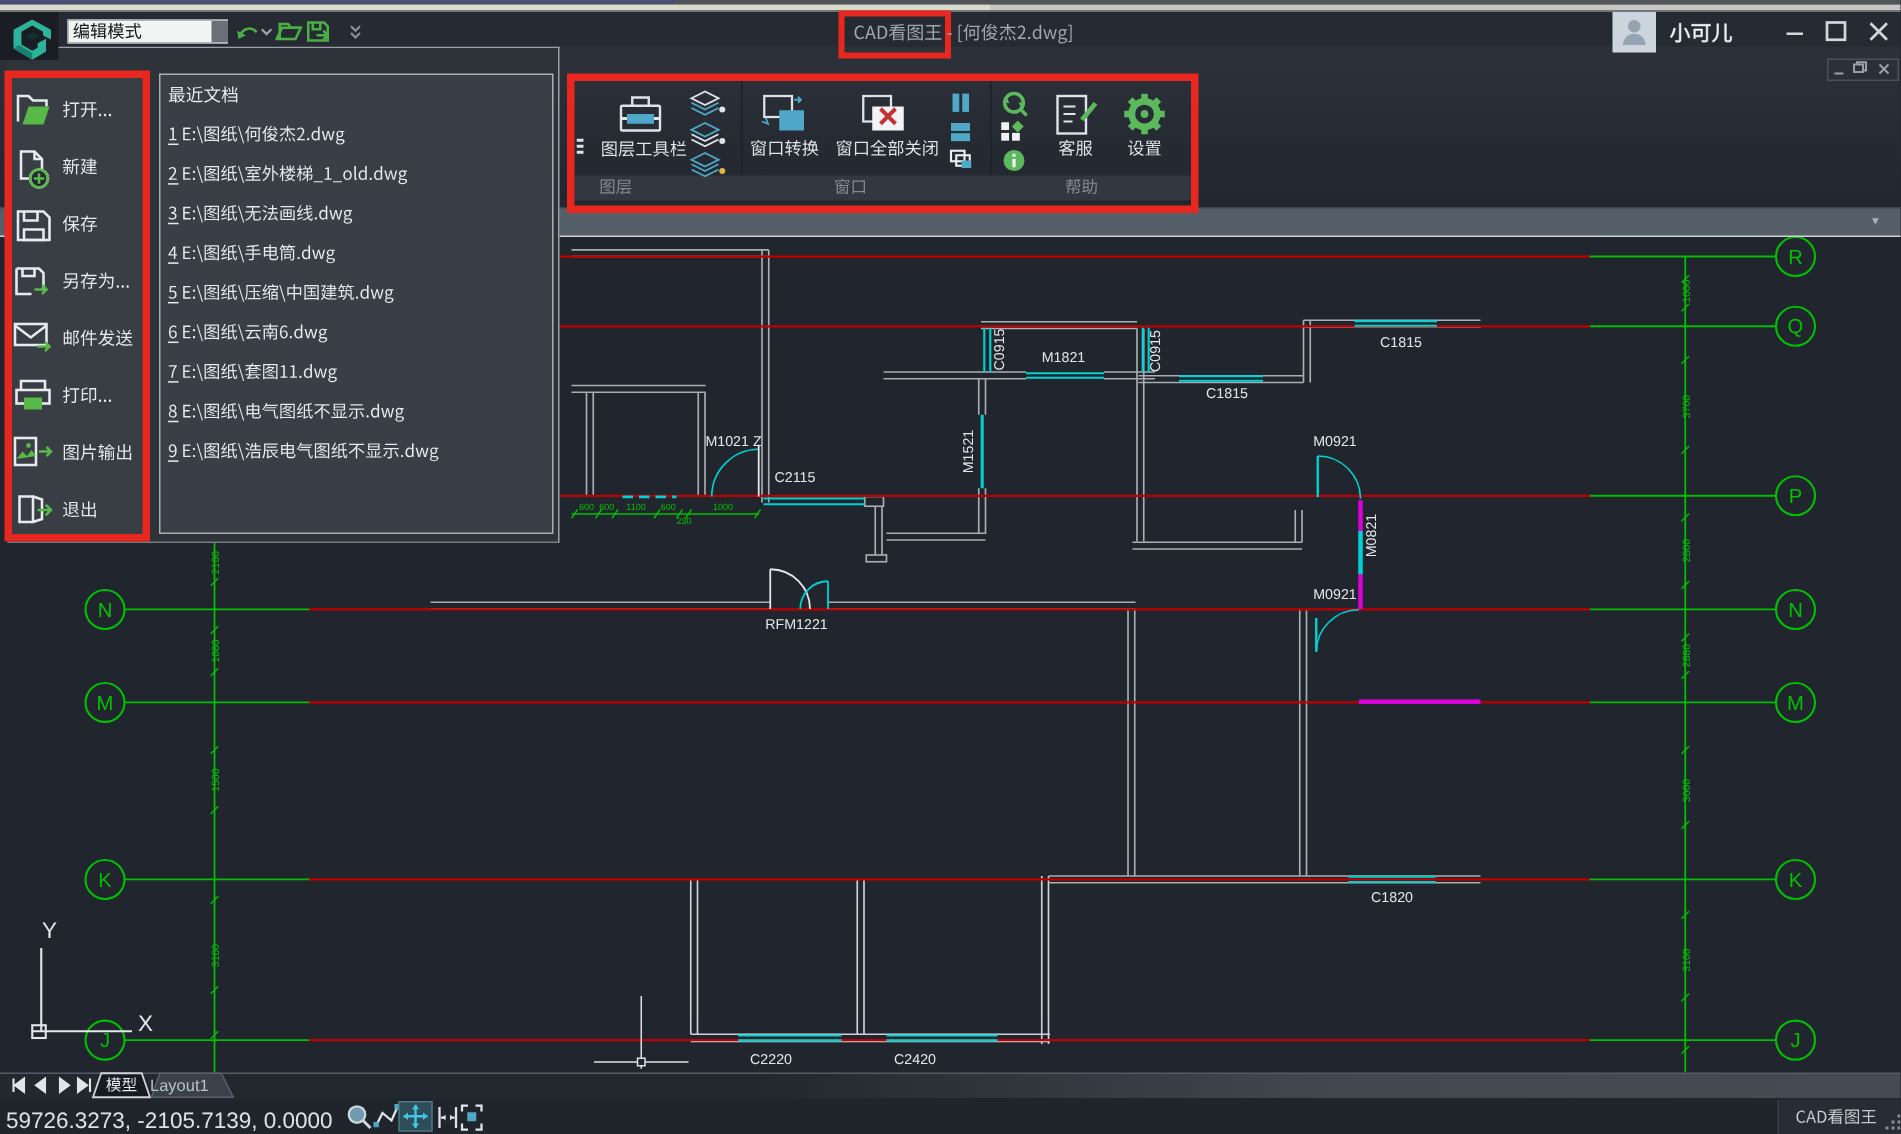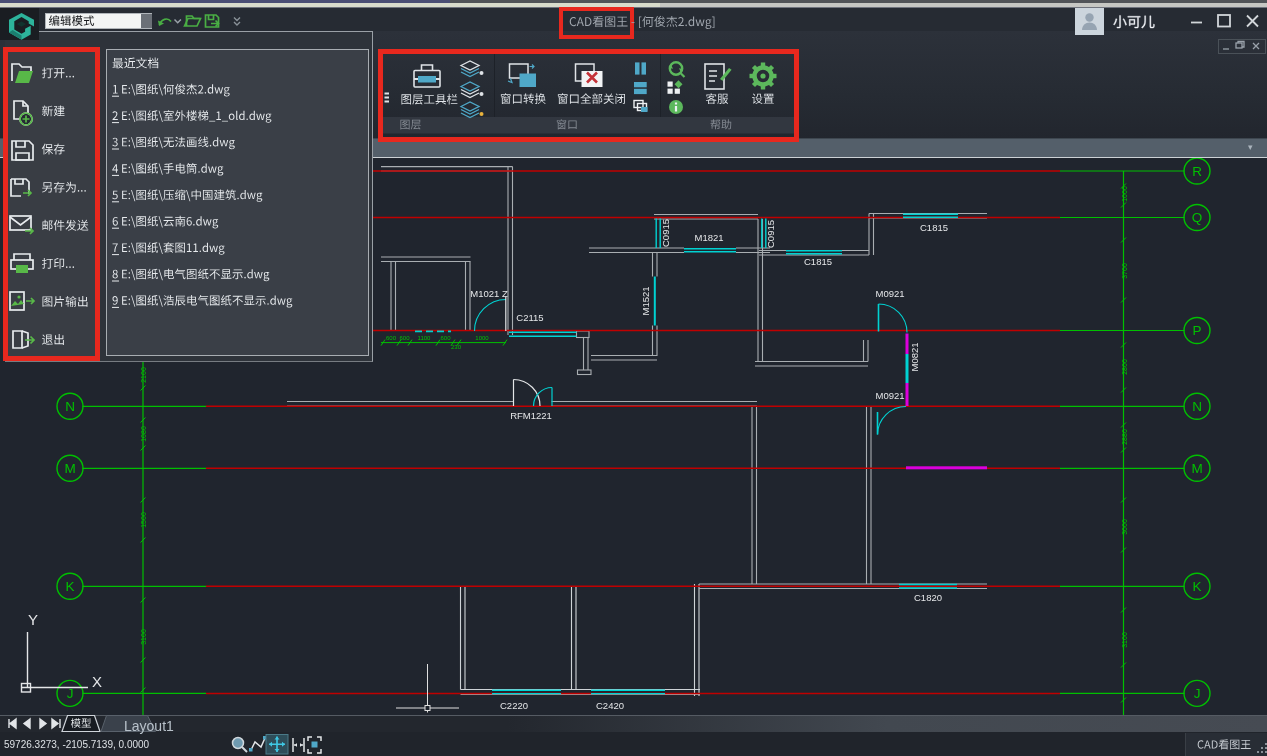--- a/index.html
+++ b/index.html
@@ -16,22 +16,22 @@
 #panel{left:5px;top:31px;width:367.5px;height:331px;background:#2e333a;border-top:1px solid #9aa0a6;border-right:1px solid #9aa0a6;border-bottom:1px solid #777c82;z-index:10}
 #menucol{left:8px;top:51px;width:87px;height:306px;background:#393d44;z-index:11}
 #recent{left:106px;top:48.5px;width:262.5px;height:307px;background:#3a3f47;border:1px solid #a8adb2;z-index:11}
 #redmenu{left:3px;top:46.5px;width:96.5px;height:314.5px;border:5px solid #e8281e;z-index:15}
 #redribbon{left:377.5px;top:48.5px;width:421px;height:93.5px;border:5px solid #e8281e;z-index:15}
 #redtitle{left:559px;top:7px;width:74.5px;height:31.5px;border:4.5px solid #e8281e;z-index:25}
 #winctl{left:1218px;top:39px;width:48px;height:15px;border:1px solid #4a5158;z-index:4}
 #tabbar{left:0;top:715px;width:1267px;height:17px;background:linear-gradient(90deg,#23272e 0%,#23272e 40%,#424850 70%,#464b53 100%);border-top:1px solid #555b63;z-index:20}
 #statusbar{left:0;top:732px;width:1267px;height:24px;background:#20242b;z-index:20}
 #statusright{left:1185px;top:733px;width:82px;height:23px;background:#282d35;border-left:1px solid #3a3f46;z-index:21}
-#coords{left:4px;top:739px;z-index:22;font-size:10px;color:#dde1e5}
-#layouttext{left:124px;top:717.5px;z-index:25;font-size:14px;color:#b9c2cb}
+#coords{left:4px;top:739px;z-index:22;font-size:15px;color:#dde1e5}
+#layouttext{left:100px;top:717.5px;z-index:25;font-size:11px;color:#b9c2cb}
 #ticons,#sicons,#ricons,#micons,#cjk{pointer-events:none}
 svg{position:absolute;left:0;top:0}
 #cjk{z-index:40}
 #ticons{z-index:27}
 #ricons{z-index:5;top:0}
 #micons{z-index:13}
 #sicons{z-index:24}
 #logo{left:7px;top:13px;z-index:27}
 #draw{top:158px;z-index:1}
 </style></head><body>

